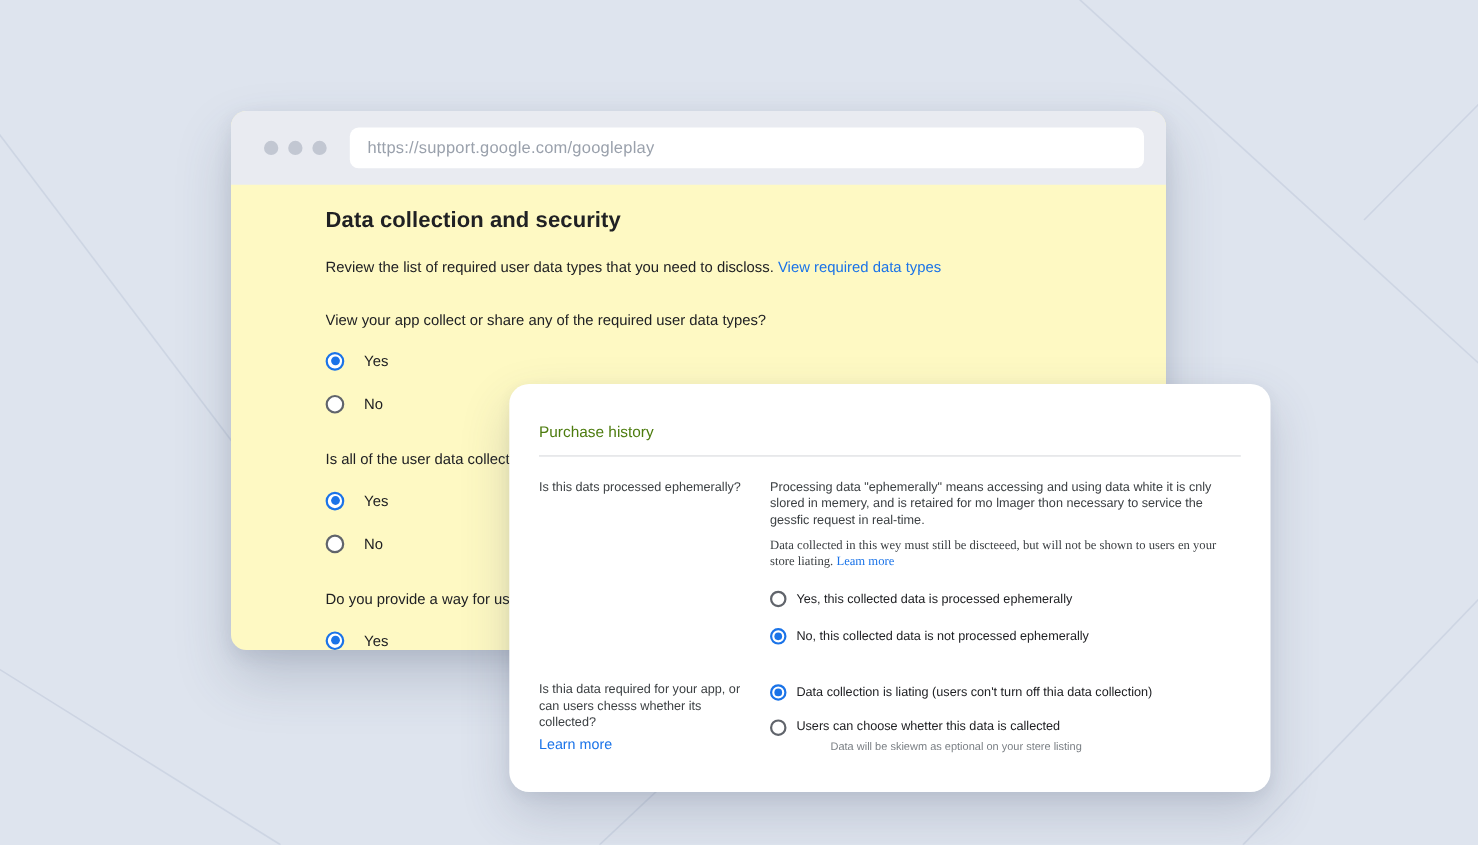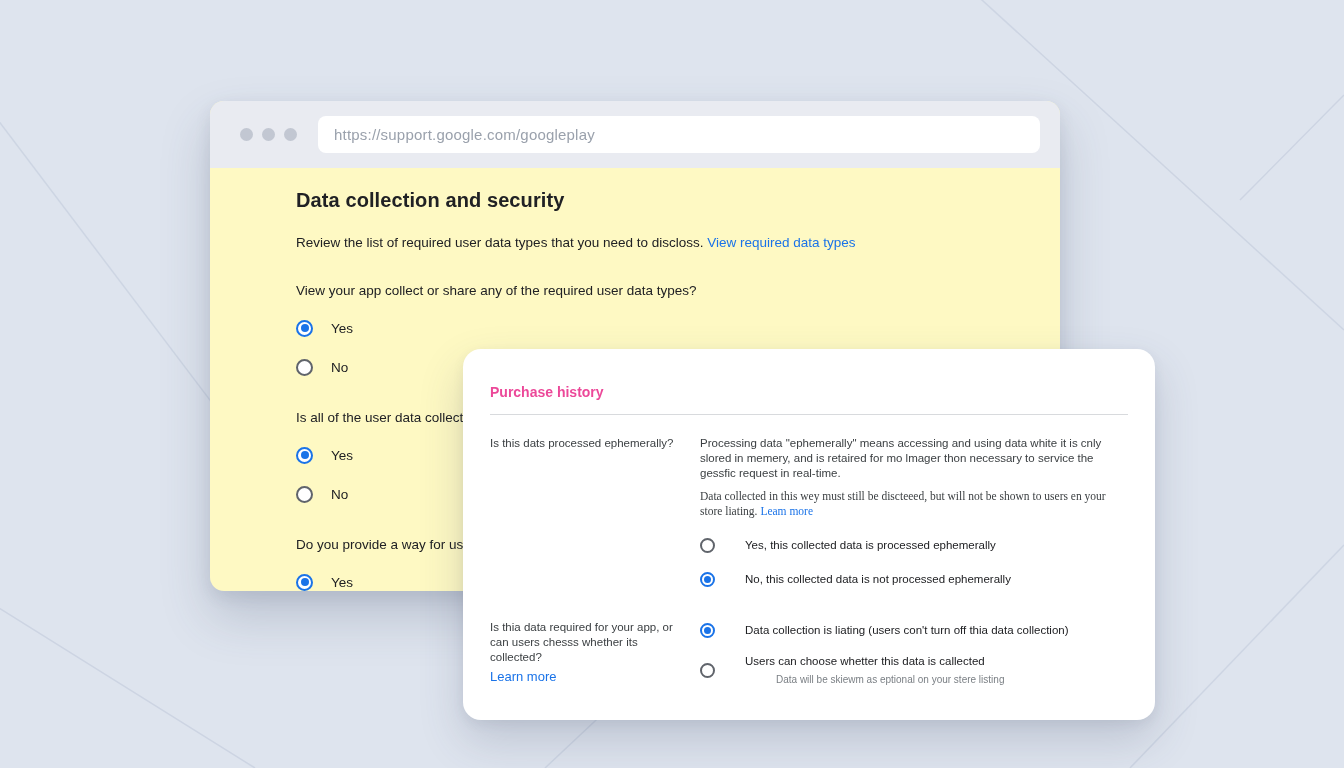--- a/index.html
+++ b/index.html
@@ -46,28 +46,28 @@
   .radio.sm { width:15px; height:15px; }
   .radio.sm.sel::after { left:2px; top:2px; right:2px; bottom:2px; }
 
   
   .overlay-card {
     position:absolute; left:463px; top:349px; width:692px; height:371px;
     background:#ffffff; border-radius:18px;
     box-shadow:0 20px 45px rgba(60,72,100,0.20), 0 4px 12px rgba(60,72,100,0.08);
     padding:35px 27px 0 27px;
   }
-  .card-title { font-size:14px; font-weight:700; color:#ec4899; }
+  .card-title { font-size:14px; font-weight:400; color:#4d7c0f; }
   .divider { margin-top:14px; border-bottom:1px solid #d8dadd; }
   .qa-grid { display:grid; grid-template-columns:210px 1fr; margin-top:21px; }
   .qa-label { font-size:11.5px; color:#3c4043; line-height:15px; padding-right:24px; }
   .qa-label .blue-link { display:inline-block; margin-top:4px; font-size:13px; }
   .qa-right { font-size:11.5px; color:#3c4043; line-height:15px; }
   .qa-right p + p { margin-top:8px;font-family:Liberation Serif, serif; }
-  .opt-row-sm { display:flex; align-items:center; gap:30px; margin-top:18px; }
+  .opt-row-sm { display:flex; align-items:flex-start; gap:9px; margin-top:18px; }
   .opt-row-sm .opt-label { font-size:11.5px; color:#202124; line-height:15px; padding-top:1px; }
   .opt-sub { font-size:10px; color:#7a7f84; margin-top:3px;margin-left:31px; }
   .mt-md { margin-top:16px; }
   .mt-q2 { margin-top:33px; }
 </style>
 </head>
 <body>
 
 <svg class="bg-lines" viewBox="0 0 1344 768" fill="none">
   <g stroke="#c6cede" stroke-width="1.5" opacity="0.7">

